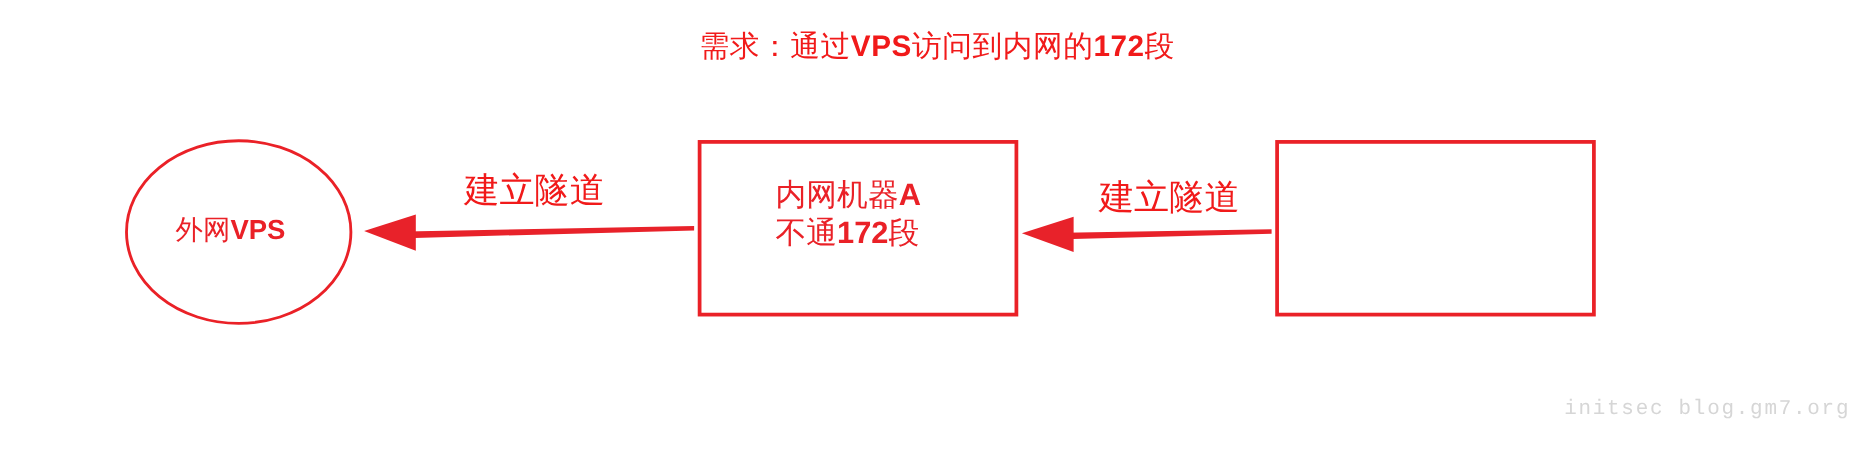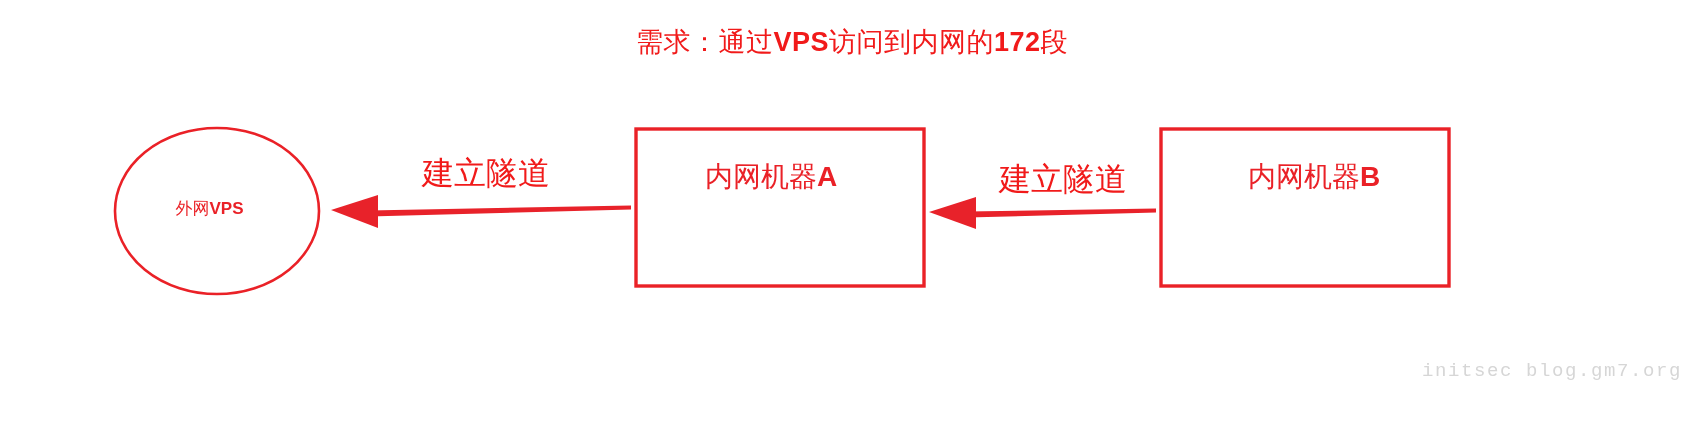--- a/index.html
+++ b/index.html
@@ -47,21 +47,21 @@
     white-space: pre;
   }
   .node-label .b { font-weight: bold; }
 
   
   #vps-label {
     left: 115px;
     top: 194px;
     width: 189px;
     text-align: center;
-    font-size: 17px;
+    font-size: 25px;
     line-height: 30px;
   }
 
   
   #boxA-text {
     left: 705px;
     top: 159px;
   }
 
   
@@ -112,22 +112,22 @@
     <g>
       <polygon points="1156,208.5 1156,212.5 967,217.5 967,211.5" fill="#E8222A"></polygon>
       <polygon points="929,212 976,197 976,229" fill="#E8222A"></polygon>
     </g>
   </svg>
 
   <div class="title"><span>需求：通过</span><span class="b">VPS</span><span>访问到内网的</span><span class="b">172</span><span>段</span></div>
 
   <div class="node-label" id="vps-label"><span>外网</span><span class="b">VPS</span></div>
 
-  <div class="node-label" id="boxA-text"><div><span>内网机器</span><span class="b">A</span></div></div>
+  <div class="node-label" id="boxA-text"><div><span>内网机器</span><span class="b">A</span></div><div><span>不通</span><span class="b">172</span><span>段</span></div></div>
 
-  <div class="node-label" id="boxB-text"><div><span>内网机器</span><span class="b">B</span></div></div>
+  <div class="node-label" id="boxB-text"></div>
 
   <div class="edge-label" id="edge-label-1">建立隧道</div>
   <div class="edge-label" id="edge-label-2">建立隧道</div>
 
   <div id="watermark">initsec blog.gm7.org</div>
 
 </div>
 
 </body></html>

